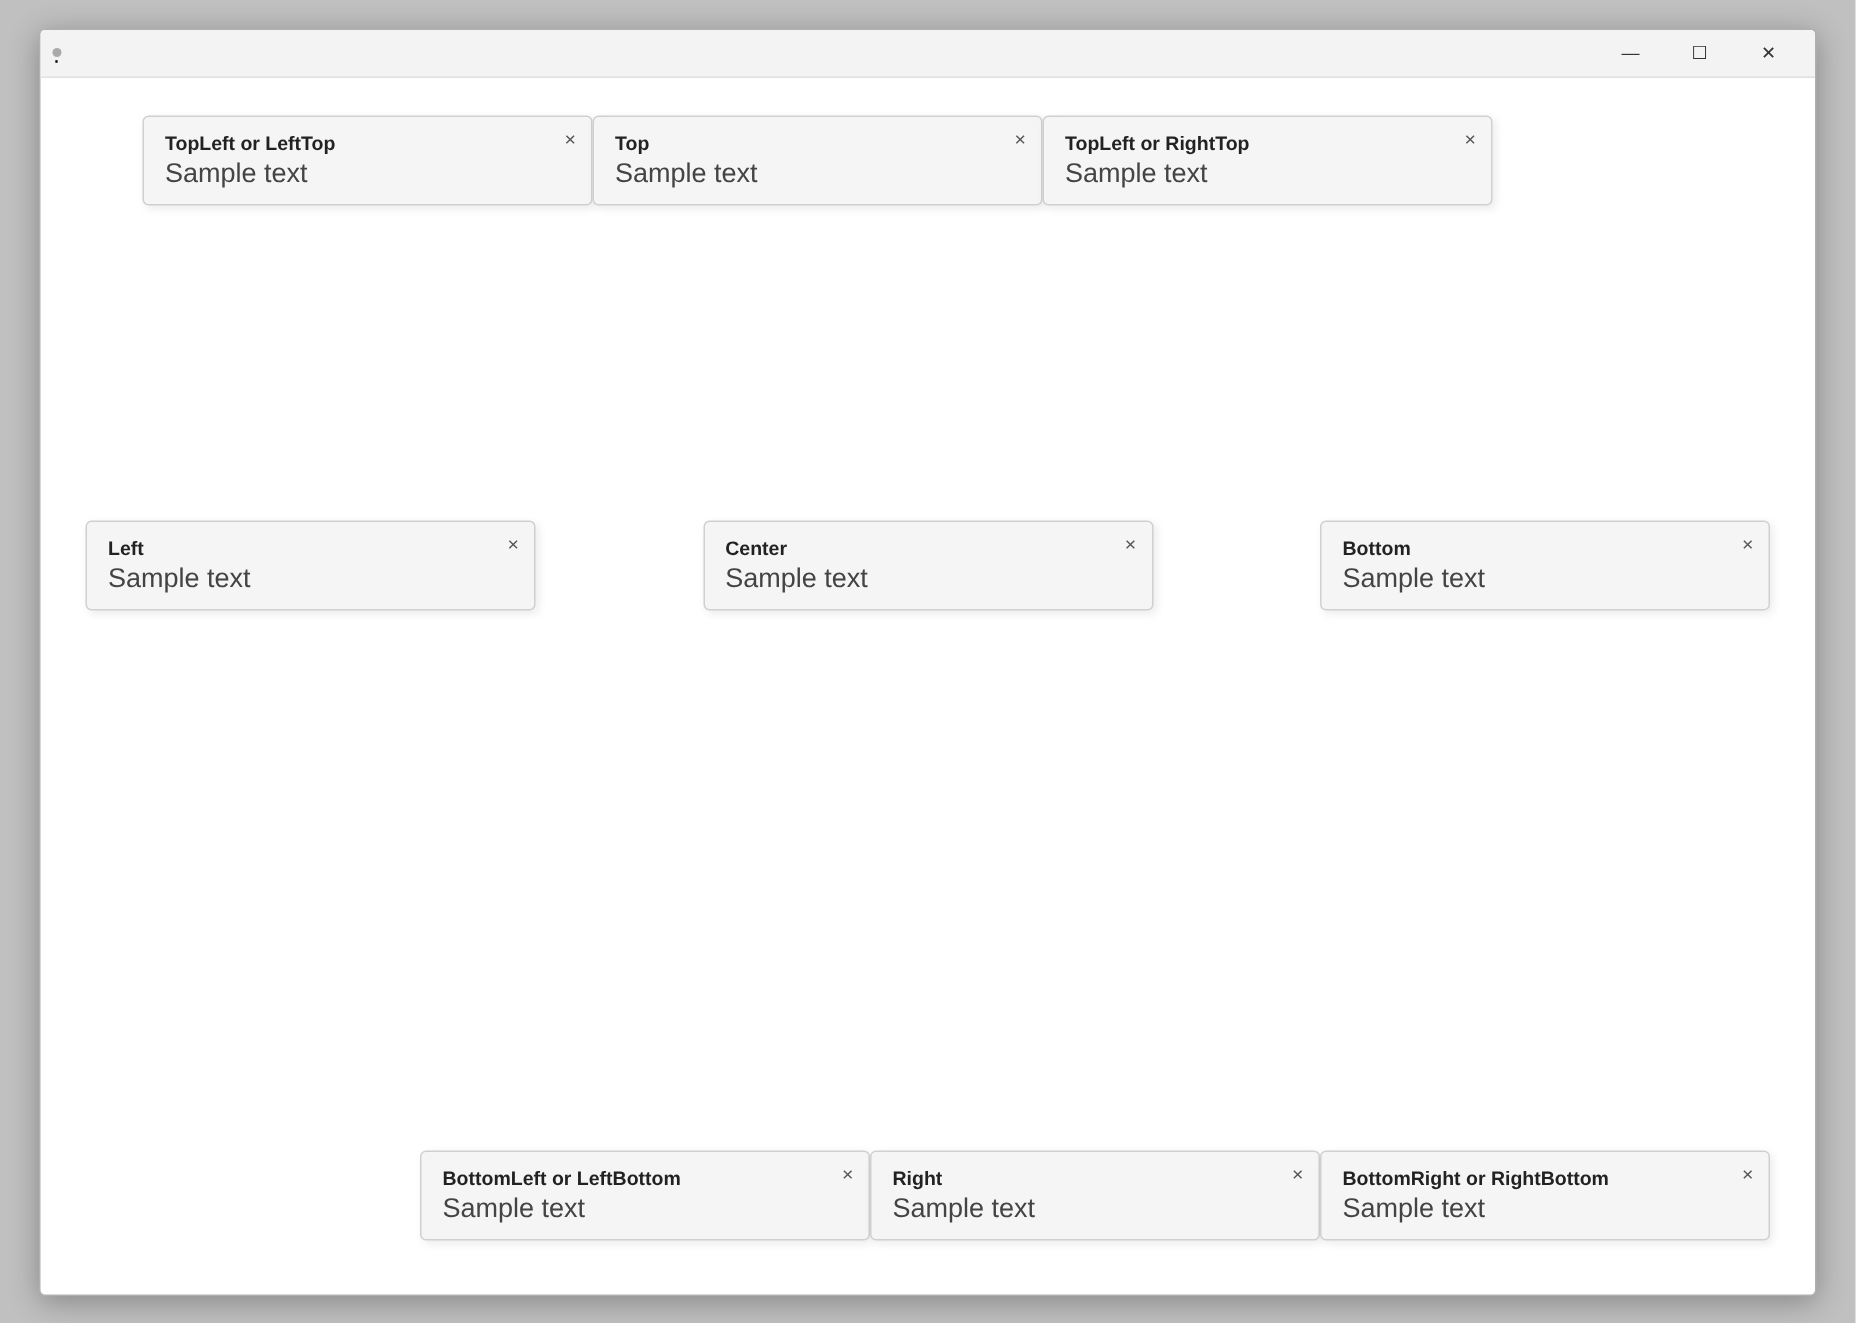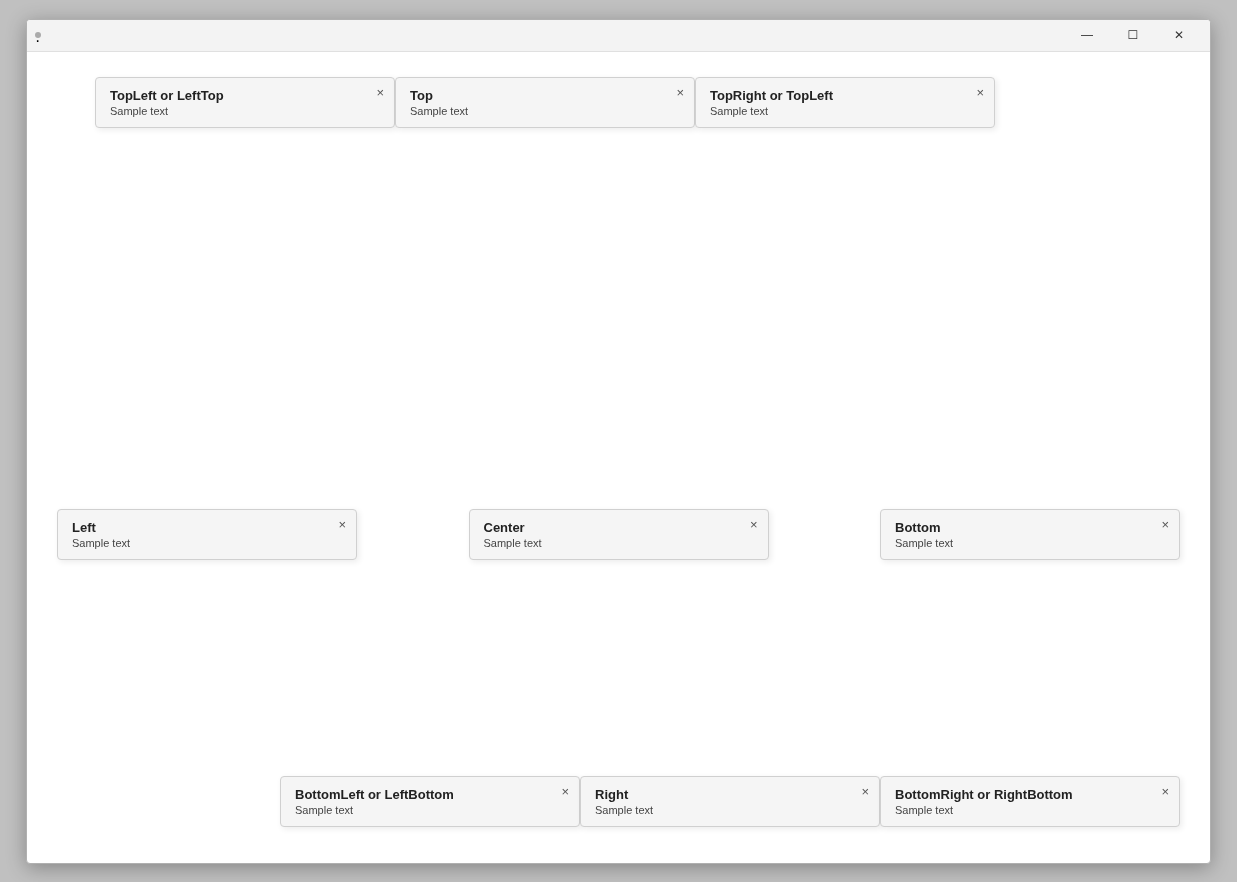--- a/index.html
+++ b/index.html
@@ -77,21 +77,21 @@
     }
 
     .notification-card .card-title {
       font-size: 13px;
       font-weight: 600;
       color: #222;
       padding-right: 20px;
     }
 
     .notification-card .card-text {
-      font-size: 11px;
+      font-size: 18px;
       color: #444;
       margin-top: 2px;
     }
 
     .notification-card .close-btn {
       position: absolute;
       top: 8px;
       right: 10px;
       font-size: 13px;
       color: #555;
@@ -117,21 +117,21 @@
 
     .row-top {
       align-self: flex-start;
       padding-left: 38px;
     }
 
     .row-middle {
       flex: 1;
       display: flex;
       justify-content: space-between;
-      align-items: flex-end;
+      align-items: flex-start;
     }
 
     .row-bottom {
       align-self: flex-end;
       margin-bottom: 10px;
     }
 
     .spacer {
       flex: 1;
     }
@@ -160,21 +160,21 @@
         <span class="close-btn">×</span>
       </div>
 
       <div class="notification-card">
         <div class="card-title">Top</div>
         <div class="card-text">Sample text</div>
         <span class="close-btn">×</span>
       </div>
 
       <div class="notification-card">
-        <div class="card-title">TopRight or TopLeft</div>
+        <div class="card-title">TopLeft or RightTop</div>
         <div class="card-text">Sample text</div>
         <span class="close-btn">×</span>
       </div>
     </div>
 
     <div class="spacer"></div>
 
     <div class="row row-middle">
 
       <div class="notification-card">

